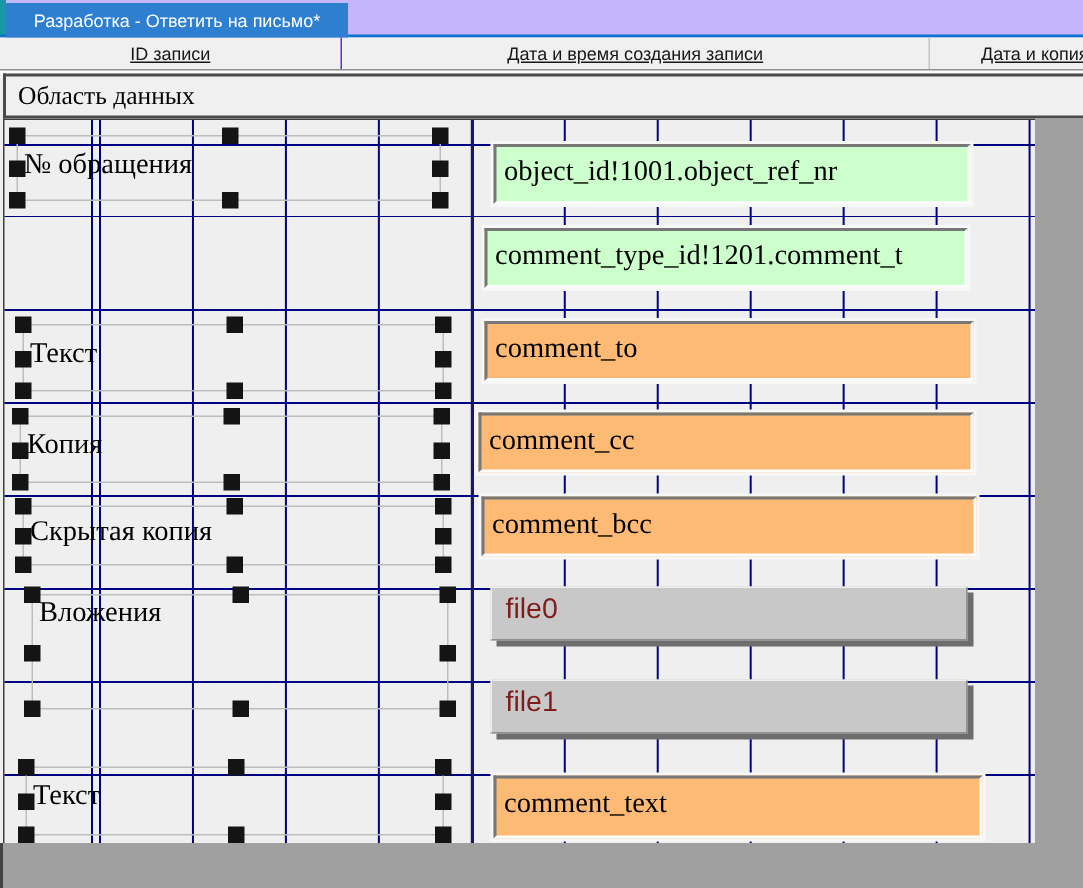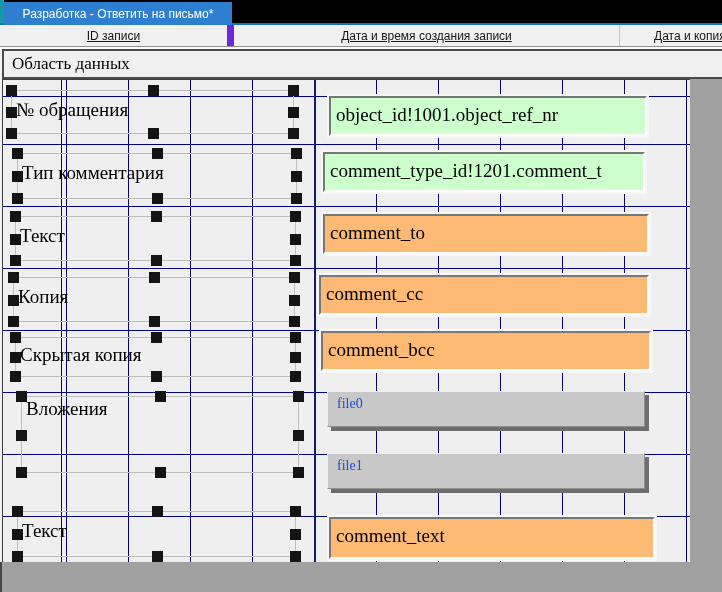--- a/index.html
+++ b/index.html
@@ -1,31 +1,31 @@
 <!DOCTYPE html>
 <html style="--tab_blue: #2e7fd0; --tab_underline: #0d73cf; --teal_edge: #1a98a6; --grid_navy: #000080; --field_green: #ccffcc; --button_gray: #c8c8c8; --frame_gray: #a0a0a0; --canvas_bg: #efefef;"><head>
 <meta charset="utf-8">
 <style>
   html,body{margin:0;padding:0;background:#d8d8d8;}
   .screen{position:relative;width:722px;height:592px;background:#f0f0f0;overflow:hidden;
           font-family:"Liberation Sans",sans-serif;}
 
   
-  .tabbar{position:absolute;left:0;top:0;width:722px;height:25px;background:#000000;}
+  .tabbar{position:absolute;left:0;top:0;width:722px;height:25px;background:#c4b5fd;}
   .teal-edge{position:absolute;left:0;top:0;width:4px;height:25px;background:var(--teal_edge,#1a98a6);}
   .tab-underline{position:absolute;left:0;top:23px;width:722px;height:2px;background:var(--tab_underline,#0d73cf);}
   .tab{position:absolute;left:4px;top:2px;width:228px;height:23px;background:var(--tab_blue,#2e7fd0);
        color:#fff;font-size:12px;display:flex;align-items:center;justify-content:center;z-index:2;}
 
   
   .colheaders{position:absolute;left:0;top:25px;width:722px;height:22px;display:flex;background:#f0f0f0;
               border-bottom:1px solid #8f8f8f;box-shadow:0 2px 0 #fdfdfd;box-sizing:border-box;}
   .hc{display:flex;align-items:center;justify-content:center;font-size:12px;color:#161616;box-sizing:border-box;text-decoration:underline;}
   .hc1{width:227px;}
-  .hc2{width:392px;border-left:7px solid #6d28d9;}
+  .hc2{width:392px;border-left:1px solid #6d28d9;}
   .hc3{flex:1;border-left:1px solid #c4c4c4;justify-content:flex-start;padding-left:34px;white-space:nowrap;overflow:hidden;}
 
   
   .band{position:absolute;left:2px;top:49px;width:720px;height:30px;background:#f0f0f0;
         border:2px solid #4a4a4a;border-right:none;box-sizing:border-box;display:flex;align-items:center;
         font-family:"Liberation Serif","DejaVu Serif",serif;font-size:17px;color:#000;padding-left:8px;}
 
   
   .design{position:absolute;left:2px;top:79px;width:688px;height:483px;background:var(--canvas_bg,#efefef);
           border-left:1px solid #3f3f3f;border-top:1px solid #3f3f3f;box-sizing:border-box;}
@@ -46,22 +46,22 @@
   .h-ml{left:-6px;top:50%;margin-top:-5px}.h-mr{right:-6px;top:50%;margin-top:-5px}
   .h-bl{left:-6px;bottom:-6px}.h-bm{left:50%;margin-left:-5px;bottom:-6px}.h-br{right:-6px;bottom:-6px}
 
   
   .fld{position:absolute;box-sizing:border-box;border:2px solid;border-color:#777 #fcfcfc #fcfcfc #777;
        font-family:"Liberation Serif","DejaVu Serif",serif;font-size:19px;color:#000;
        padding:6px 3px 0 5px;white-space:nowrap;overflow:hidden;box-shadow:0 0 0 2px #f7f7f7;}
   .green{background:var(--field_green,#ccffcc);} .white{background:#fdba74;}
   .btn{position:absolute;box-sizing:border-box;background:var(--button_gray,#c8c8c8);
        border:1px solid #909090;border-top-color:#eeeeee;border-left-color:#eeeeee;
-       box-shadow:4px 4px 0 #6d6d6d;font-family:Liberation Serif, serif;
-       font-size:14px;color:#1d4ed8;padding:4px 0 0 9px;white-space:nowrap;overflow:hidden;}
+       box-shadow:4px 4px 0 #6d6d6d;font-family:Liberation Sans, sans-serif;
+       font-size:19px;color:#7f1d1d;padding:4px 0 0 9px;white-space:nowrap;overflow:hidden;}
 
   
   .rightstrip{position:absolute;left:690px;top:79px;width:32px;height:483px;background:var(--frame_gray,#a0a0a0);}
   .bottombar{position:absolute;left:0;top:562px;width:722px;height:30px;background:var(--frame_gray,#a0a0a0);
              border-left:2px solid #444;box-sizing:border-box;}
 </style>
 </head>
 <body>
 
 <div class="screen">
@@ -92,31 +92,20 @@
         <span class="handle h-tm"></span>
         <span class="handle h-tr"></span>
         <span class="handle h-ml"></span>
         <span class="handle h-mr"></span>
         <span class="handle h-bl"></span>
         <span class="handle h-bm"></span>
         <span class="handle h-br"></span>
       </div>
     <div class="fld green" style="left:326px;top:16px;width:318px;height:40px">object_id!1001.object_ref_nr</div>
 
-    <div class="selbox" style="left:14px;top:73px;width:280px;height:46px">
-      <span class="lbl">Тип комментария</span>
-    <span class="handle h-tl"></span>
-        <span class="handle h-tm"></span>
-        <span class="handle h-tr"></span>
-        <span class="handle h-ml"></span>
-        <span class="handle h-mr"></span>
-        <span class="handle h-bl"></span>
-        <span class="handle h-bm"></span>
-        <span class="handle h-br"></span>
-      </div>
     <div class="fld green" style="left:320px;top:72px;width:322px;height:40px">comment_type_id!1201.comment_t</div>
 
     <div class="selbox" style="left:12px;top:136px;width:281px;height:45px">
       <span class="lbl">Текст</span>
     <span class="handle h-tl"></span>
         <span class="handle h-tm"></span>
         <span class="handle h-tr"></span>
         <span class="handle h-ml"></span>
         <span class="handle h-mr"></span>
         <span class="handle h-bl"></span>

